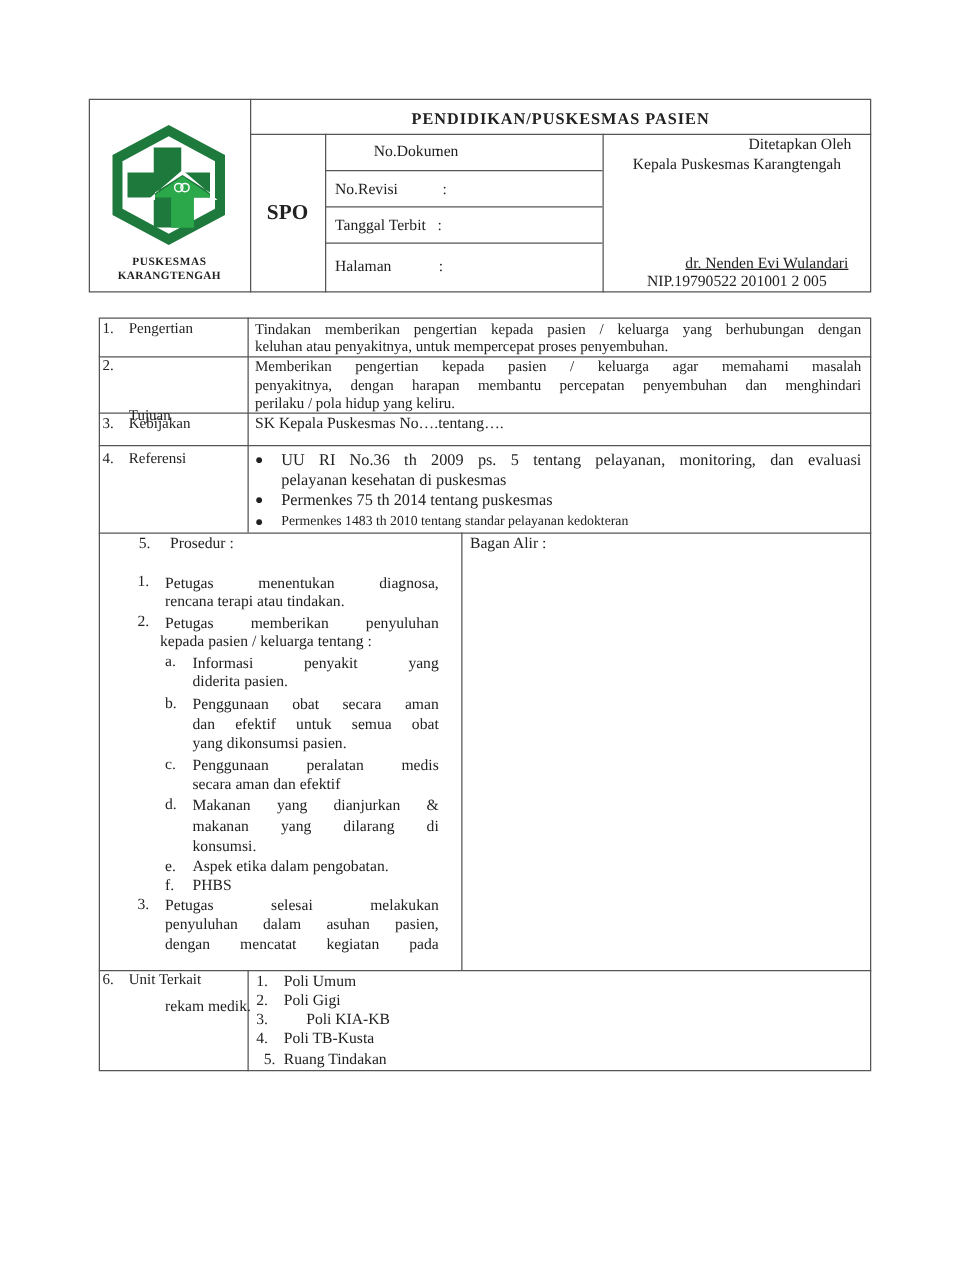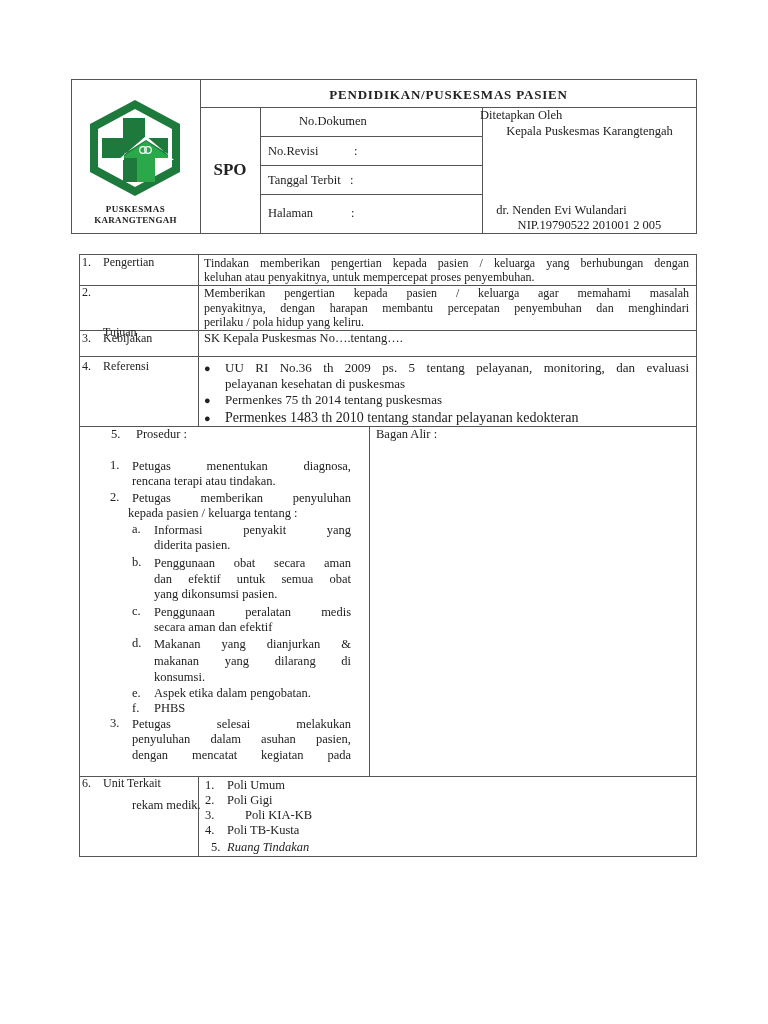--- a/index.html
+++ b/index.html
@@ -48,23 +48,23 @@
 
   <div class="t" style="left:268px;top:114px;margin-left:31px;">No.Dokumen</div>
   <div class="t" style="left:349px;top:114px;">:</div>
   <div class="t" style="left:268px;top:144px;">No.Revisi</div>
   <div class="t" style="left:354px;top:144px;">:</div>
   <div class="t" style="left:268px;top:173px;">Tanggal Terbit</div>
   <div class="t" style="left:350px;top:173px;">:</div>
   <div class="t" style="left:268px;top:206px;">Halaman</div>
   <div class="t" style="left:351px;top:206px;">:</div>
 
-  <div class="t" style="left:480px;width:218px;text-align:left;top:108px;">Ditetapkan Oleh</div>
+  <div class="t" style="left:463px;width:218px;text-align:right;top:108px;">Ditetapkan Oleh</div>
   <div class="t" style="left:482px;width:215px;text-align:center;top:124px;">Kepala Puskesmas Karangtengah</div>
-  <div class="t" style="left:454px;width:215px;text-align:center;top:203px;">dr. Nenden Evi Wulandari</div>
+  <div class="t" style="left:506px;width:215px;text-align:center;top:203px;text-decoration:underline;">dr. Nenden Evi Wulandari</div>
   <div class="t" style="left:482px;width:215px;text-align:center;top:218px;">NIP.19790522 201001 2 005</div>
 </div>
 
 <div>
   <div class="bx" style="left:79px;top:254px;width:618px;height:603px;"></div>
   <div class="vl" style="left:198px;top:254px;height:172px;"></div>
   <div class="vl" style="left:198px;top:776px;height:81px;"></div>
   <div class="vl" style="left:369px;top:426px;height:350px;"></div>
   <div class="hl" style="left:79px;top:285px;width:618px;"></div>
   <div class="hl" style="left:79px;top:330px;width:618px;"></div>
@@ -98,21 +98,21 @@
     <div class="t" style="left:103px;top:359px;font-size:12px;">Referensi</div>
 
     <div class="t" style="left:204px;top:361px;font-size:11px;">●</div>
     <div class="j last" style="left:225px;top:360px;width:464px;font-size:13px;">UU RI No.36 th 2009 ps. 5 tentang pelayanan, monitoring, dan evaluasi</div>
     <div class="t" style="left:225px;top:376px;font-size:13px;">pelayanan kesehatan di puskesmas</div>
 
     <div class="t" style="left:204px;top:393px;font-size:11px;">●</div>
     <div class="t" style="left:225px;top:392px;font-size:13px;">Permenkes 75 th 2014 tentang puskesmas</div>
 
     <div class="t" style="left:204px;top:411px;font-size:11px;">●</div>
-    <div class="t" style="left:225px;top:410px;font-size:14px;">Permenkes 1483 th 2010 tentang standar pelayanan kedokteran</div>
+    <div class="t" style="left:225px;top:410px;font-size:11px;">Permenkes 1483 th 2010 tentang standar pelayanan kedokteran</div>
   </div>
 
   <div>
     <div class="t" style="left:111px;top:427px;">5.</div>
     <div class="t" style="left:136px;top:427px;">Prosedur :</div>
 
     <div class="t" style="left:110px;top:458px;">1.</div>
     <div class="j last" style="left:132px;top:458px;width:219px;">Petugas menentukan diagnosa,</div>
     <div class="t" style="left:132px;top:474px;">rencana terapi atau tindakan.</div>
 
@@ -159,15 +159,15 @@
 
     <div class="t" style="left:205px;top:778px;">1.</div>
     <div class="t" style="left:227px;top:778px;">Poli Umum</div>
     <div class="t" style="left:205px;top:793px;">2.</div>
     <div class="t" style="left:227px;top:793px;">Poli Gigi</div>
     <div class="t" style="left:205px;top:808px;">3.</div>
     <div class="t" style="left:245px;top:808px;">Poli KIA-KB</div>
     <div class="t" style="left:205px;top:823px;">4.</div>
     <div class="t" style="left:227px;top:823px;">Poli TB-Kusta</div>
     <div class="t" style="left:211px;top:840px;">5.</div>
-    <div class="t" style="left:227px;top:840px;font-style:italic;">Ruang Tindakan</div>
+    <div class="t" style="left:227px;top:840px;">Ruang Tindakan</div>
   </div>
 </div>
 
 </body></html>

